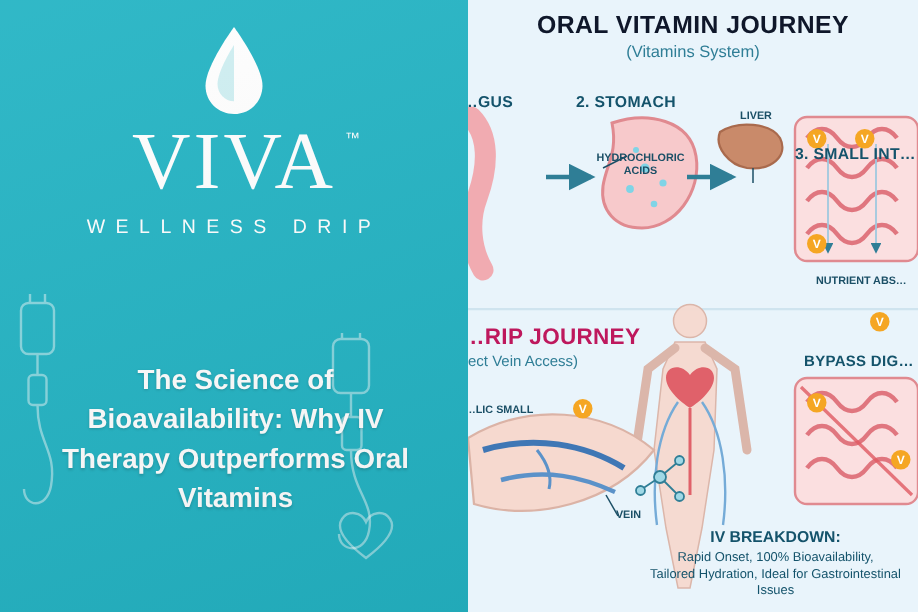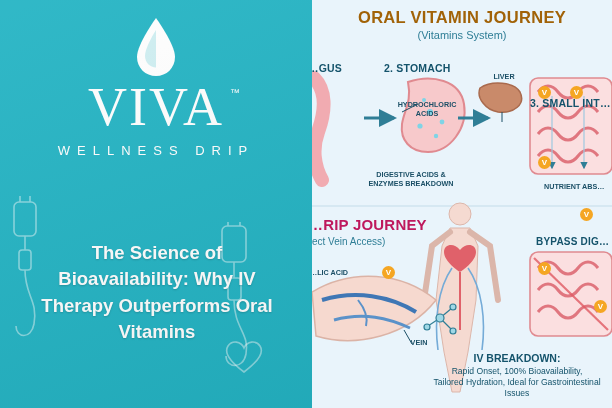--- a/index.html
+++ b/index.html
@@ -114,21 +114,21 @@
     background: #e9f4fb;
     overflow: hidden;
   }
 
   .ig-title {
     position: absolute;
     left: 0;
     top: 8px;
     width: 300px;
     text-align: center;
-    color: #a16207;
+    color: #0f172a;
     font-size: 16.5px;
     font-weight: bold;
     letter-spacing: 0.3px;
   }
   .ig-sub {
     position: absolute;
     left: 0;
     top: 29px;
     width: 300px;
     text-align: center;
@@ -350,28 +350,26 @@
     <div class="ig-title">ORAL VITAMIN JOURNEY</div>
     <div class="ig-sub">(Vitamins System)</div>
 
     <div class="sec-label lbl-esoph">…GUS</div>
     <div class="sec-label lbl-stomach">2. STOMACH</div>
     <div class="sec-label lbl-small">3. SMALL INT…</div>
 
     <div class="tiny-label lbl-hcl">HYDROCHLORIC
 ACIDS</div>
     <div class="tiny-label lbl-liver">LIVER</div>
-    <div class="tiny-label lbl-digest">DIGESTIVE ACIDS &amp;
-ENZYMES BREAKDOWN</div>
     <div class="tiny-label lbl-nutrient">NUTRIENT ABS…</div>
 
     <div class="drip-title">…RIP JOURNEY</div>
     <div class="drip-sub">…ect Vein Access)</div>
 
-    <div class="tiny-label lbl-clavic">…LIC ACID</div>
+    <div class="tiny-label lbl-clavic">…LIC SMALL</div>
     <div class="tiny-label lbl-vein">VEIN</div>
     <div class="sec-label lbl-bypass">BYPASS DIG…</div>
 
     <div class="adv-box">
       <div class="adv-title">IV BREAKDOWN:</div>
       <div class="adv-line">Rapid Onset, 100% Bioavailability,</div>
       <div class="adv-line">Tailored Hydration, Ideal for Gastrointestinal Issues</div>
     </div>
 
   </div>

